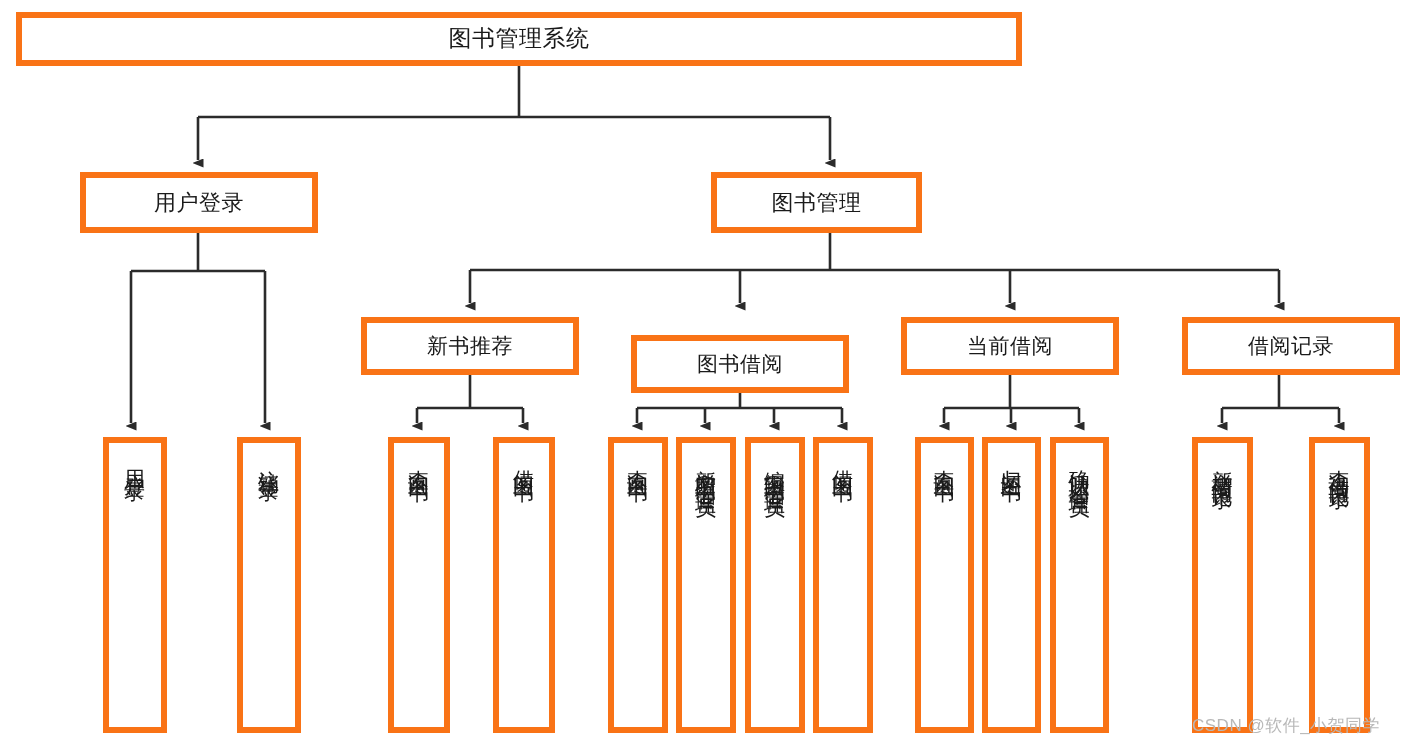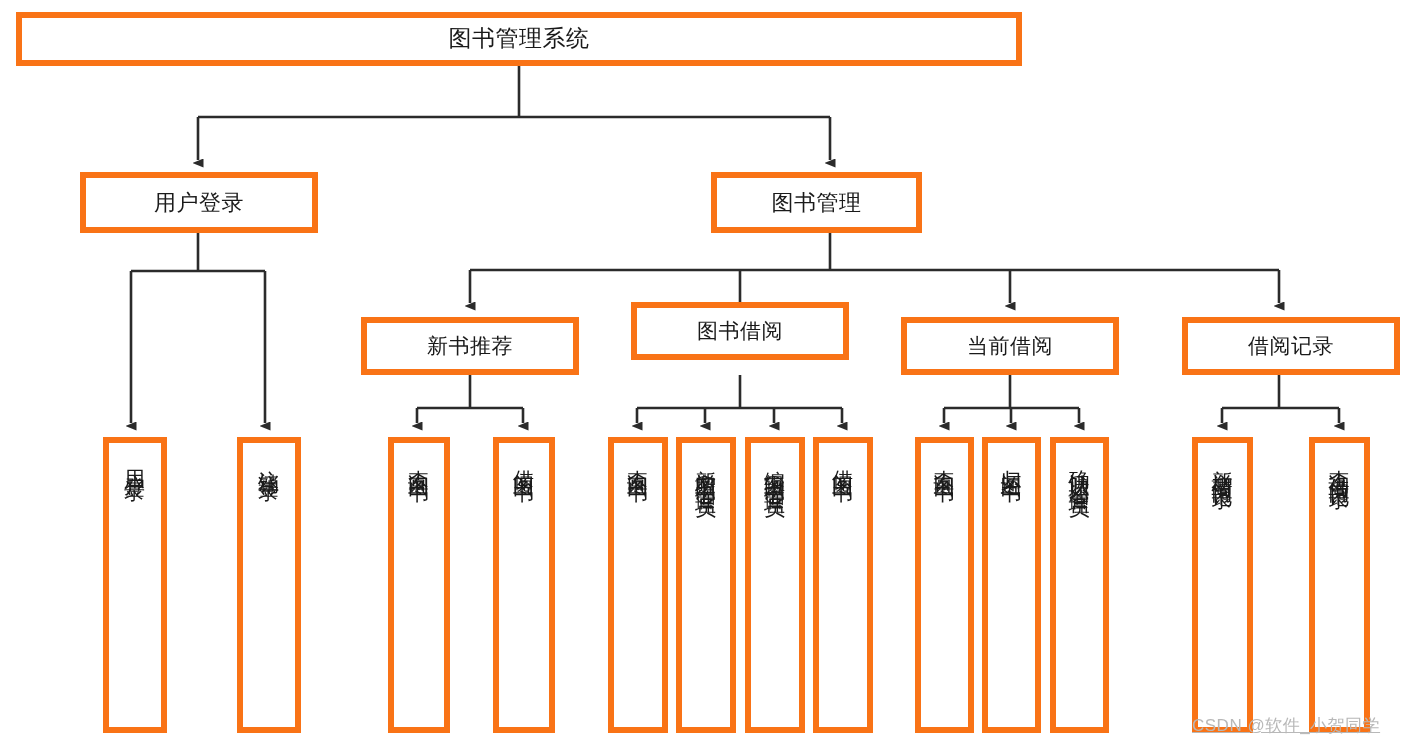--- a/index.html
+++ b/index.html
@@ -65,21 +65,20 @@
     white-space: nowrap;
   }
   .watermark {
     position: absolute;
     font-size: 17px;
     color: #b8b8b8;
     letter-spacing: 0.5px;
     white-space: nowrap;
     pointer-events: none;
     user-select: none;
-    text-decoration: underline;
   }
 </style>
 </head>
 <body>
 
 <div id="diagram-root">
 
   <svg id="diagram-svg" viewBox="0 0 1405 747" xmlns="http://www.w3.org/2000/svg">
     <defs>
       <marker id="arrow" markerWidth="9" markerHeight="11" refX="1.5" refY="5.5" orient="auto" markerUnits="userSpaceOnUse">
@@ -139,21 +138,21 @@
   <div class="node node-l1" style="left:80px; top:172px; width:238px; height:61px;">
     <span class="label">用户登录</span>
   </div>
   <div class="node node-l1" style="left:711px; top:172px; width:211px; height:61px;">
     <span class="label">图书管理</span>
   </div>
 
   <div class="node node-l2" style="left:361px; top:317px; width:218px; height:58px;">
     <span class="label">新书推荐</span>
   </div>
-  <div class="node node-l2" style="left:631px; top:302px; width:218px; height:58px;">
+  <div class="node node-l2" style="left:631px; top:335px; width:218px; height:58px;">
     <span class="label">图书借阅</span>
   </div>
   <div class="node node-l2" style="left:901px; top:317px; width:218px; height:58px;">
     <span class="label">当前借阅</span>
   </div>
   <div class="node node-l2" style="left:1170px; top:317px; width:218px; height:58px;margin-left:12px;">
     <span class="label">借阅记录</span>
   </div>
 
   <div class="node node-leaf" style="left:103px; top:437px; width:64px; height:296px;">

